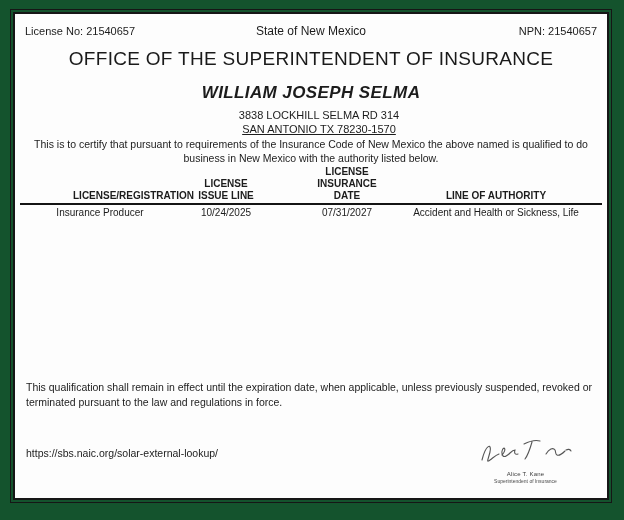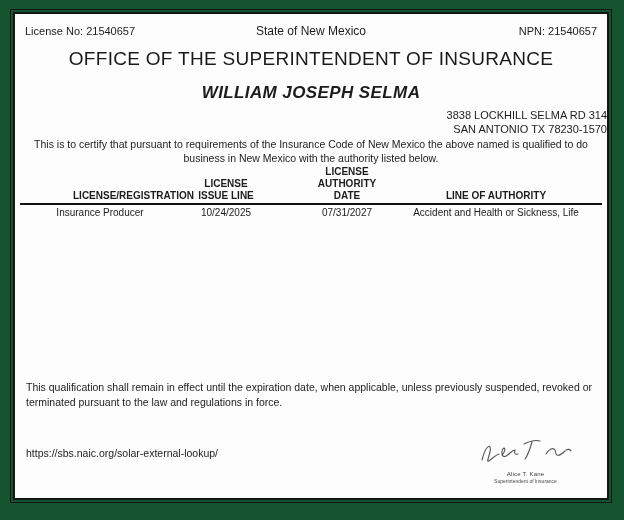--- a/index.html
+++ b/index.html
@@ -50,26 +50,26 @@
     position: absolute;
     top: 69px; left: 0; right: 0;
     text-align: center;
     font-size: 17px;
     font-weight: bold;
     font-style: italic;
     letter-spacing: 0.4px;
   }
   .addr1, .addr2 {
     position: absolute; left: 0; right: 0;
-    text-align: right;
+    text-align: center;
     font-size: 11px;
     padding-left: 16px;
   }
   .addr1 { top: 95px; }
-  .addr2 { top: 109px; }
+  .addr2 { top: 109px; text-decoration: underline; }
   .cert-text {
     position: absolute;
     top: 124px; left: 50%;
     transform: translateX(-50%);
     width: 578px;
     text-align: center;
     font-size: 10.5px;
     line-height: 1.32;
   }
   .license-table {
@@ -156,21 +156,21 @@
         <div class="tbl-head">
           <div class="hc first">
             <span class="hl">LICENSE/REGISTRATION</span>
           </div>
           <div class="hc">
             <span class="hl">LICENSE</span>
             <span class="hl">ISSUE LINE</span>
           </div>
           <div class="hc">
             <span class="hl">LICENSE</span>
-            <span class="hl">AUTHORITY</span>
+            <span class="hl">INSURANCE</span>
             <span class="hl">DATE</span>
           </div>
           <div class="hc">
             <span class="hl">LINE OF AUTHORITY</span>
           </div>
         </div>
         <div class="tbl-row">
           <div class="rc first">Insurance Producer</div>
           <div class="rc">10/24/2025</div>
           <div class="rc">07/31/2027</div>

